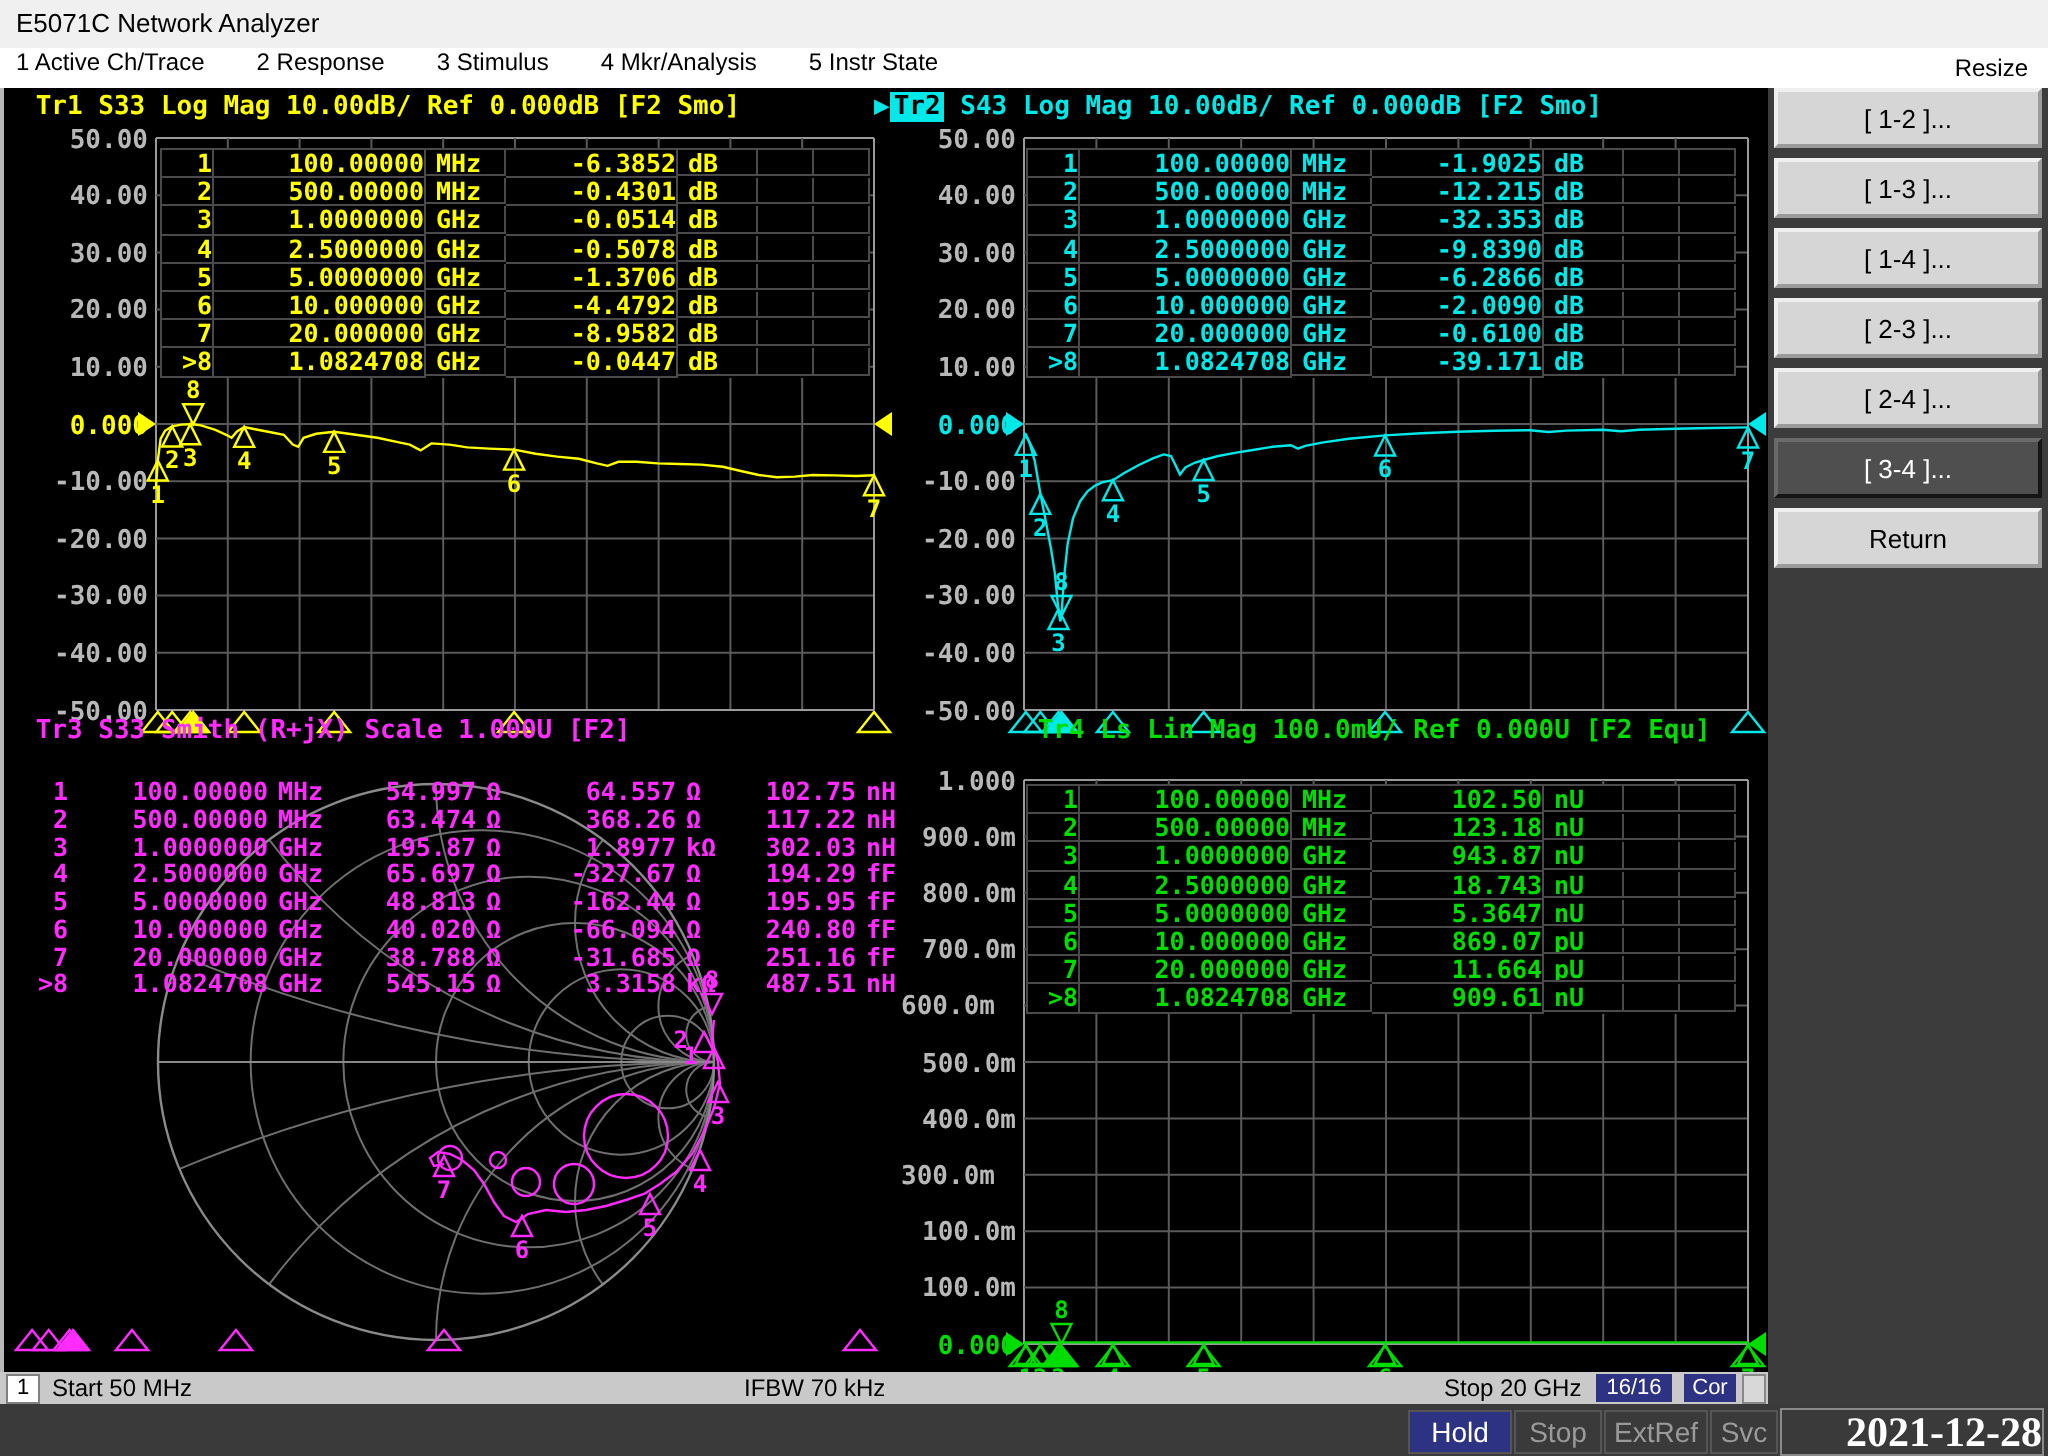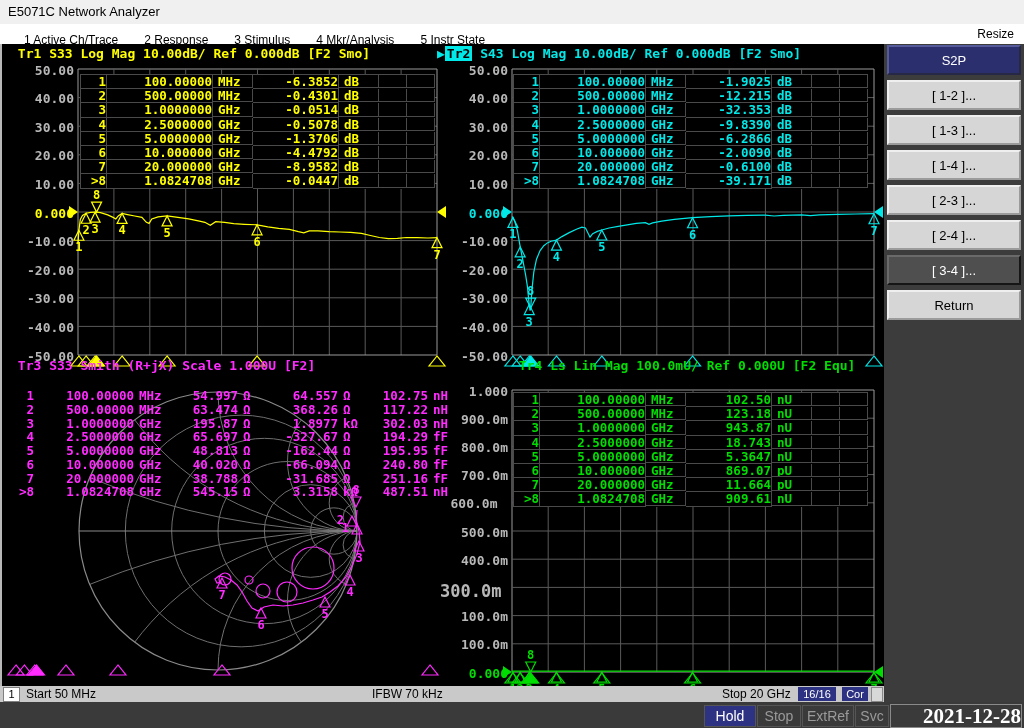--- a/index.html
+++ b/index.html
@@ -3,21 +3,21 @@
 <meta charset="utf-8">
 <style>
   html,body{margin:0;padding:0;background:#1a1a1a;}
   body{width:1024px;height:728px;position:relative;overflow:hidden;
        font-family:"Liberation Sans",sans-serif;}
   .abs{position:absolute;}
   
   #title-bar{left:0;top:0;width:1024px;height:24px;background:#f0f0f0;color:#000;
              font-size:13px;line-height:24px;padding-left:8px;box-sizing:border-box;}
   #menu-bar{left:0;top:24px;width:1024px;height:20px;background:#ffffff;color:#000;font-size:12px;}
-  #menu-items{position:absolute;left:24px;top:0;height:32px;display:flex;gap:26px;align-items:center;}
+  #menu-items{position:absolute;left:8px;top:0;height:32px;display:flex;gap:26px;align-items:flex-start;}
   .menu-item{white-space:nowrap;cursor:default;}
   #resize-label{position:absolute;right:10px;top:0;line-height:20px;}
   
   #screen{left:0;top:44px;width:884px;height:642px;background:#000;border-left:2px solid #b8b8b8;box-sizing:border-box;}
   #screen-svg{left:2px;top:44px;}
   .scr{font-family:"DejaVu Sans Mono","Liberation Mono",monospace;font-weight:bold;}
   .trace-title{height:15px;font-size:13px;white-space:pre;line-height:15px;}
   .tname-active{color:#000;padding:0 2px;}
   
   .mtable{background:#000;border-top:1px solid #4a4a4a;border-left:1px solid #4a4a4a;}
@@ -517,21 +517,21 @@
       <div class="cell l">nH</div>
     </div>
     <div class="abs scr trace-title" style="left: 511px; top: 358px; color: rgb(0, 221, 0);"> <span>Tr4</span><span> Ls Lin Mag 100.0mU/ Ref 0.000U [F2 Equ]</span></div>
     <div class="abs scr" style="left: 440px; top: 383.5px; width: 68px; text-align: right; font-size: 13px; color: rgb(184, 184, 184);">1.000</div>
     <div class="abs scr" style="left: 440px; top: 411.7px; width: 68px; text-align: right; font-size: 13px; color: rgb(184, 184, 184);">900.0m</div>
     <div class="abs scr" style="left: 440px; top: 439.9px; width: 68px; text-align: right; font-size: 13px; color: rgb(184, 184, 184);">800.0m</div>
     <div class="abs scr" style="left: 440px; top: 468.1px; width: 68px; text-align: right; font-size: 13px; color: rgb(184, 184, 184);">700.0m</div>
     <div class="abs scr" style="left: 440px; top: 496.3px; width: 68px; text-align: center; font-size: 13px; color: rgb(184, 184, 184);">600.0m</div>
     <div class="abs scr" style="left: 440px; top: 524.5px; width: 68px; text-align: right; font-size: 13px; color: rgb(184, 184, 184);">500.0m</div>
     <div class="abs scr" style="left: 440px; top: 552.7px; width: 68px; text-align: right; font-size: 13px; color: rgb(184, 184, 184);">400.0m</div>
-    <div class="abs scr" style="left: 440px; top: 580.9px; width: 68px; text-align: left; font-size: 17px; color: rgb(184, 184, 184);">300.0m</div>
+    <div class="abs scr" style="left: 440px; top: 580.9px; width: 68px; text-align: center; font-size: 13px; color: rgb(184, 184, 184);">300.0m</div>
     <div class="abs scr" style="left: 440px; top: 609.1px; width: 68px; text-align: right; font-size: 13px; color: rgb(184, 184, 184);">100.0m</div>
     <div class="abs scr" style="left: 440px; top: 637.3px; width: 68px; text-align: right; font-size: 13px; color: rgb(184, 184, 184);">100.0m</div>
     <div class="abs scr" style="left: 440px; top: 665.5px; width: 68px; text-align: right; font-size: 13px; color: rgb(0, 221, 0);">0.000</div>
     <div class="abs scr mtable" style="left: 513px; top: 392px; display: grid; grid-template-columns: 26px 106px 40px 86px 40px 28px 28px; color: rgb(0, 221, 0);">
       <div class="cell r"> 1</div>
       <div class="cell r">100.00000</div>
       <div class="cell l">MHz</div>
       <div class="cell r">102.50</div>
       <div class="cell l">nU</div>
       <div class="cell l"></div>
@@ -582,21 +582,20 @@
       <div class="cell r">1.0824708</div>
       <div class="cell l">GHz</div>
       <div class="cell r">909.61</div>
       <div class="cell l">nU</div>
       <div class="cell l"></div>
       <div class="cell l"></div>
     </div>
   </div>
 
 <div class="abs" id="sidebar">
-  <div class="sbtn" id="sbtn-title">S2P</div>
   <div id="sbtn-list">
       <div class="sbtn">[ 1-2 ]...</div>
       <div class="sbtn">[ 1-3 ]...</div>
       <div class="sbtn">[ 1-4 ]...</div>
       <div class="sbtn">[ 2-3 ]...</div>
       <div class="sbtn">[ 2-4 ]...</div>
       <div class="sbtn sbtn-selected">[ 3-4 ]...</div>
     </div>
   <div class="sbtn" id="sbtn-return">Return</div>
 </div>

